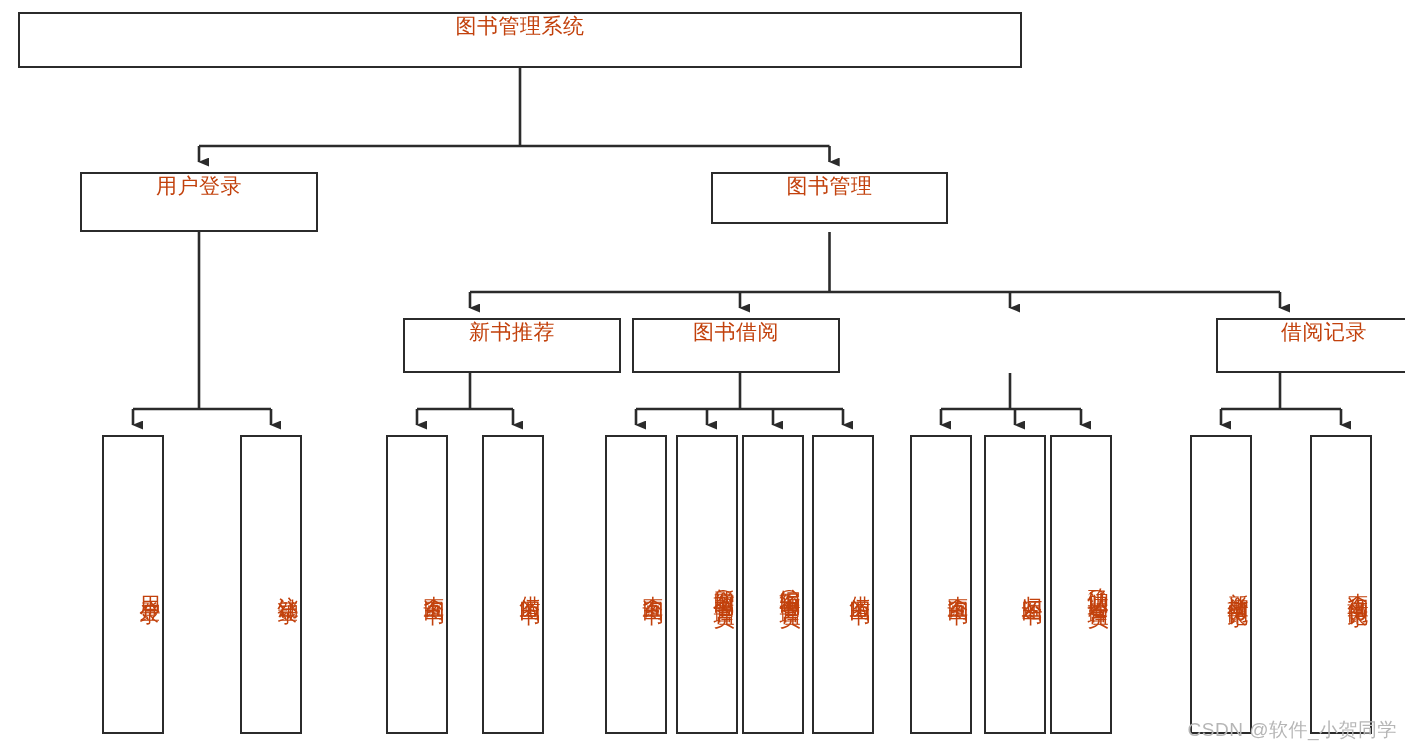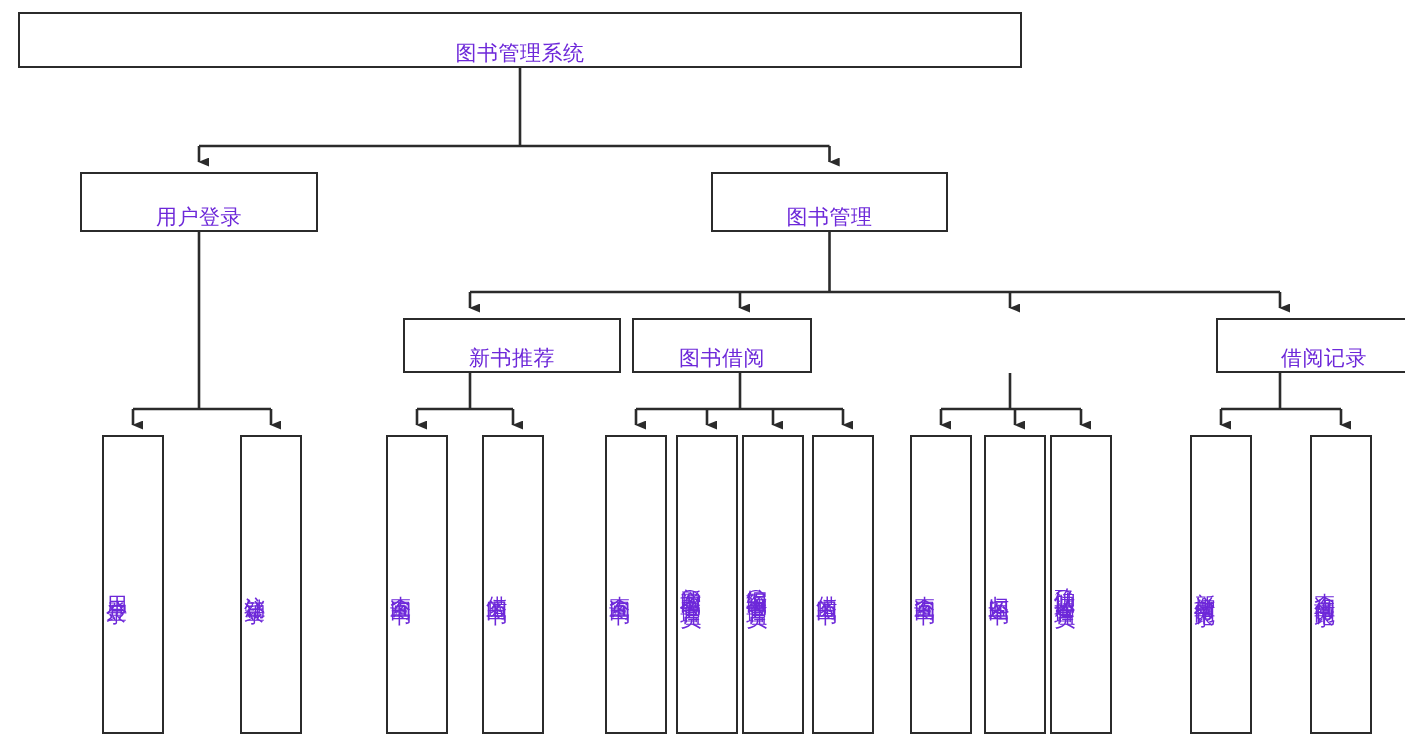--- a/index.html
+++ b/index.html
@@ -21,23 +21,23 @@
     top: 0;
     width: 1405px;
     height: 747px;
     pointer-events: none;
   }
   .node {
     position: absolute;
     box-sizing: border-box;
     border: 2.5px solid #2b2b2b;
     background: #ffffff;
-    color: #6d28d9;
+    color: #c2410c;
     display: flex;
-    align-items: flex-end;
+    align-items: flex-start;
     justify-content: center;
     text-align: center;
     line-height: 1.18;
   }
   .node.horiz {
     font-size: 21px;
     letter-spacing: 0.5px;
   }
   .node.vert {
     font-size: 21px;
@@ -112,28 +112,28 @@
       </g>
   </svg>
 
   <div class="node horiz" id="box-root" style="left: 18px; top: 12px; width: 1004px; height: 56px;">
     <span>图书管理系统</span>
   </div>
 
   <div class="node horiz" id="box-n_user_login" style="left: 80px; top: 172px; width: 238px; height: 60px;">
     <span>用户登录</span>
   </div>
-  <div class="node horiz" id="box-n_book_manage" style="left: 711px; top: 172px; width: 237px; height: 60px;">
+  <div class="node horiz" id="box-n_book_manage" style="left: 711px; top: 172px; width: 237px; height: 52px;">
     <span>图书管理</span>
   </div>
 
   <div class="node horiz" id="box-n_new_book_rec" style="left: 361px; top: 318px; width: 218px; height: 55px; margin-left: 42px;">
     <span>新书推荐</span>
   </div>
-  <div class="node horiz" id="box-n_book_borrow" style="left: 632px; top: 318px; width: 180px; height: 55px;">
+  <div class="node horiz" id="box-n_book_borrow" style="left: 632px; top: 318px; width: 208px; height: 55px;">
     <span>图书借阅</span>
   </div>
   <div class="node horiz" id="box-n_borrow_record" style="left: 1216px; top: 318px; width: 216px; height: 55px;">
     <span>借阅记录</span>
   </div>
 
   <div class="node vert" id="box-l_user_login" style="left: 102px; top: 435px; width: 62px; height: 299px;">
     <span class="vtxt">用户登录</span>
   </div>
   <div class="node vert" id="box-l_user_logout" style="left: 240px; top: 435px; width: 62px; height: 299px;">
@@ -170,13 +170,14 @@
     <span class="vtxt">确认归还（管理员）</span>
   </div>
 
   <div class="node vert" id="box-l_add_record" style="left: 1190px; top: 435px; width: 62px; height: 299px;">
     <span class="vtxt">新增借阅记录</span>
   </div>
   <div class="node vert" id="box-l_query_record" style="left: 1310px; top: 435px; width: 62px; height: 299px;">
     <span class="vtxt">查询借阅记录</span>
   </div>
 
+  <div id="watermark">CSDN @软件_小贺同学</div>
 </div>
 
 </body></html>

